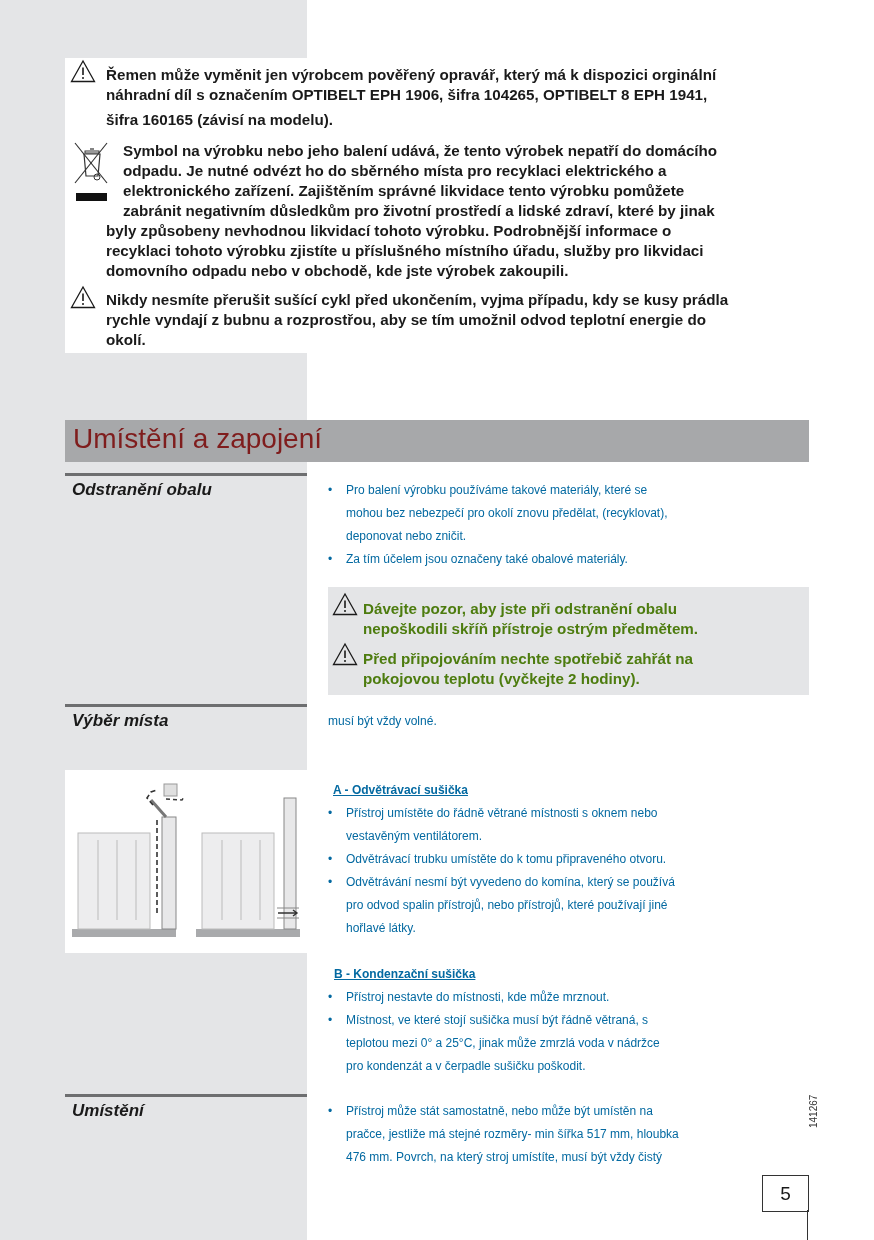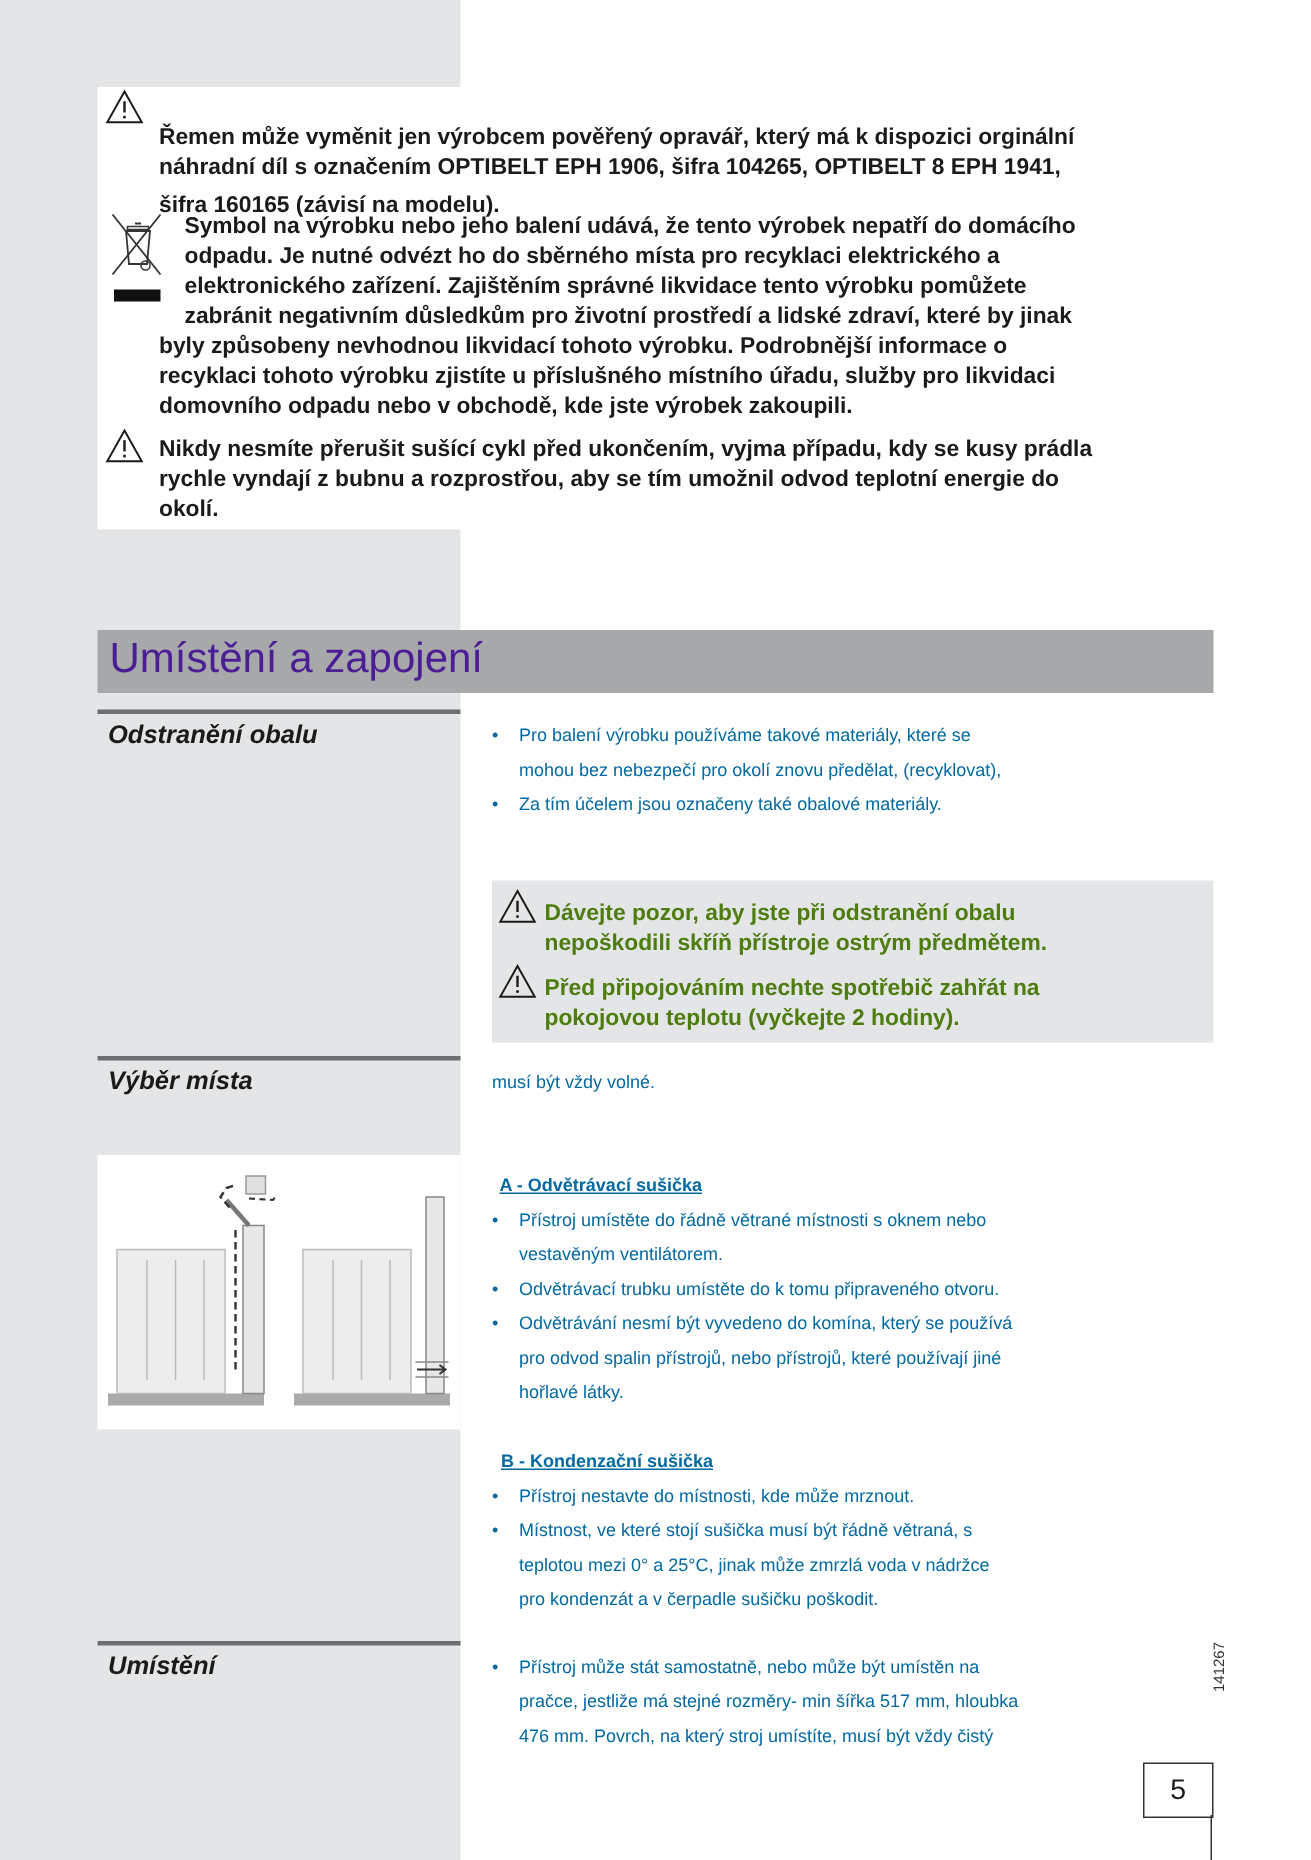--- a/index.html
+++ b/index.html
@@ -8,21 +8,21 @@
   .leftcol { position:absolute; left:0; top:0; width:307px; height:1240px; background:#e4e5e7; }
   .abs { position:absolute; }
 
   
   .notice { position:absolute; left:65px; top:58px; width:809px; height:295px; background:#ffffff; }
   .ntext { position:absolute; font-weight:bold; font-size:15.2px; line-height:20px; color:#1a1a1a; font-family:"Liberation Sans", sans-serif; }
   .warn { position:absolute; width:26px; height:24px; }
 
   
   .hbar { position:absolute; left:65px; top:420px; width:744px; height:42px; background:#a7a8aa; }
-  .hbar span { position:absolute; left:8px; top:3px; font-size:28px; color:#4c1d95; font-family:"Liberation Sans", sans-serif; }
+  .hbar span { position:absolute; left:8px; top:3px; font-size:28px; color:#7f1d1d; font-family:"Liberation Sans", sans-serif; }
 
   .sec-rule { position:absolute; left:65px; width:242px; height:3px; background:#6d6e70; }
   .sec-title { position:absolute; left:72px; font-size:17px; font-weight:bold; font-style:italic; color:#1a1a1a; }
 
   .body { position:absolute; font-size:12px; line-height:23px; color:#0369a1; }
   .bl { position:relative; padding-left:18px; }
   .bl::before { content:"•"; position:absolute; left:0; top:0; }
 
   .graybox { position:absolute; left:328px; top:587px; width:481px; height:108px; background:#e4e5e7; }
   .gb-text { position:absolute; left:35px; font-weight:bold; font-size:15.2px; line-height:20px; color:#4d7c0f; }
@@ -40,21 +40,21 @@
 <body>
 
 <div class="leftcol"></div>
 
 <div class="notice">
   <svg class="warn" style="left:5px;top:1px;" viewBox="0 0 26 24">
     <path d="M13 2 L24.5 22.5 L1.5 22.5 Z" fill="none" stroke="#1a1a1a" stroke-width="1.3"></path>
     <line x1="13" y1="8.5" x2="13" y2="16" stroke="#1a1a1a" stroke-width="1.6"></line>
     <circle cx="13" cy="19" r="1" fill="#1a1a1a"></circle>
   </svg>
-  <div class="ntext" style="left:41px;top:7px;margin-top:17px;">
+  <div class="ntext" style="left:41px;top:7px;">
     <div>Řemen může vyměnit jen výrobcem pověřený opravář, který má k dispozici orginální</div>
     <div>náhradní díl s označením OPTIBELT EPH 1906, šifra 104265, OPTIBELT 8 EPH 1941,</div>
     <div style="margin-top:5px;">šifra 160165 (závisí na modelu).</div>
   </div>
 
   <svg class="abs" style="left:8px;top:83px;width:38px;height:66px;" viewBox="0 0 38 66">
     <rect x="12" y="10" width="14" height="2" fill="none" stroke="#333" stroke-width="1"></rect>
     <path d="M11 13 L27 13 L25 35 L13 35 Z" fill="none" stroke="#333" stroke-width="1.2"></path>
     <line x1="17" y1="8" x2="21" y2="8" stroke="#333" stroke-width="1.2"></line>
     <circle cx="24" cy="36" r="3" fill="none" stroke="#333" stroke-width="1"></circle>
@@ -89,20 +89,21 @@
 <div class="hbar">
   <span>Umístění a zapojení</span>
 </div>
 
 <div class="sec-rule" style="top:473px;"></div>
 <div class="sec-title" style="top:480px;">Odstranění obalu</div>
 <div class="body" style="left:328px;top:479px;">
   <div class="bl">
     <div>Pro balení výrobku používáme takové materiály, které se</div>
     <div>mohou bez nebezpečí pro okolí znovu předělat, (recyklovat),</div>
+    <div>deponovat nebo zničit.</div>
   </div>
   <div class="bl">
     <div>Za tím účelem jsou označeny také obalové materiály.</div>
   </div>
 </div>
 
 <div class="graybox">
   <svg class="warn" style="left:4px;top:5px;" viewBox="0 0 26 24">
     <path d="M13 2 L24.5 22.5 L1.5 22.5 Z" fill="none" stroke="#1a1a1a" stroke-width="1.3"></path>
     <line x1="13" y1="8.5" x2="13" y2="16" stroke="#1a1a1a" stroke-width="1.6"></line>

